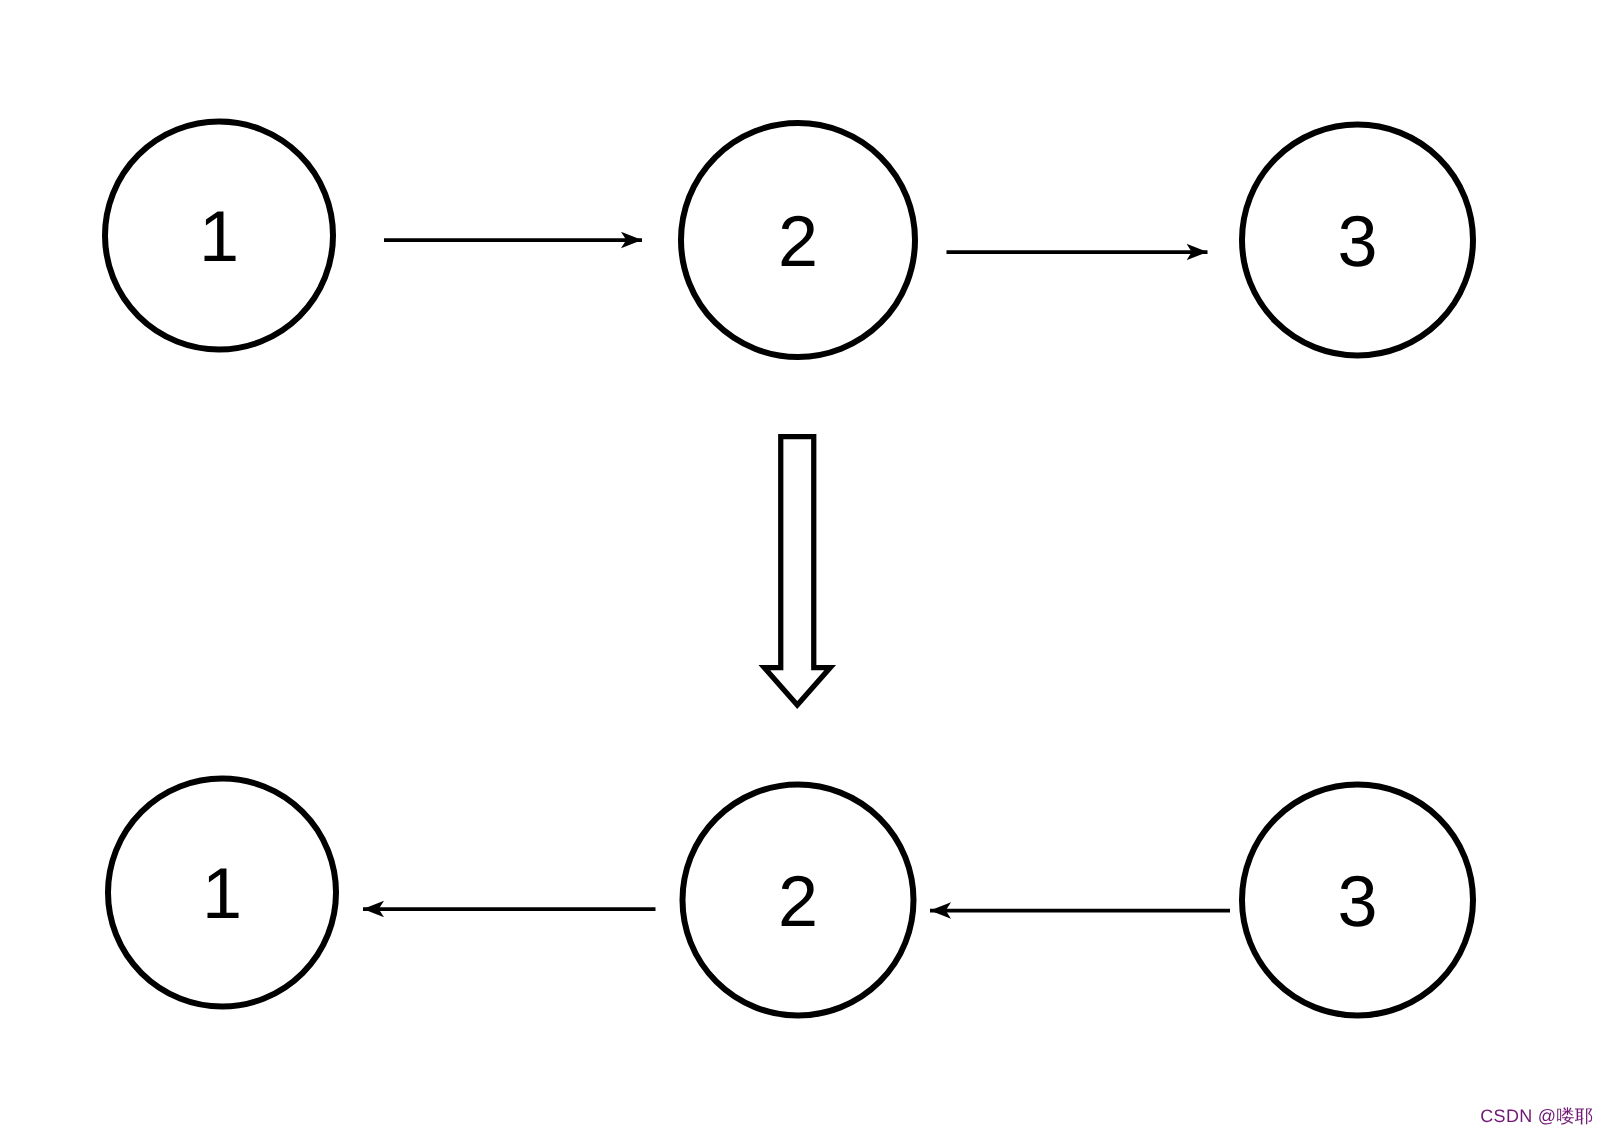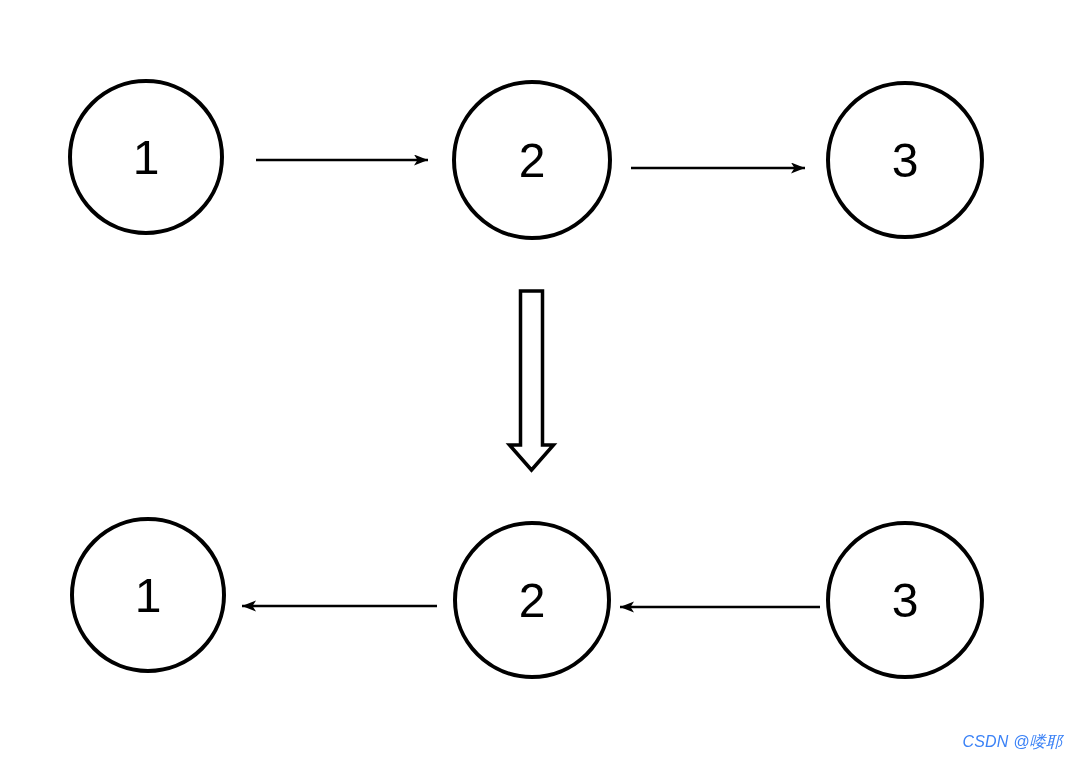--- a/index.html
+++ b/index.html
@@ -18,25 +18,24 @@
   svg text.node-label {
     font-family: "Liberation Sans", sans-serif;
     font-size: 48px;
     fill: #000000;
     text-anchor: middle;
   }
   #watermark {
     position: absolute;
     right: 9px;
     bottom: 9px;
-    font-size: 16px;
-    color: #3b82f6;
+    font-size: 12px;
+    color: #701a75;
     letter-spacing: 0.2px;
     user-select: none;
-    font-style: italic;
   }
 </style>
 </head>
 <body>
 
 <div id="canvas">
 
   <svg width="1071" height="762" viewBox="0 0 1071 762">
     <defs>
       <marker id="arrowhead" markerWidth="16" markerHeight="14" refX="14" refY="5.5" orient="auto" markerUnits="userSpaceOnUse">

